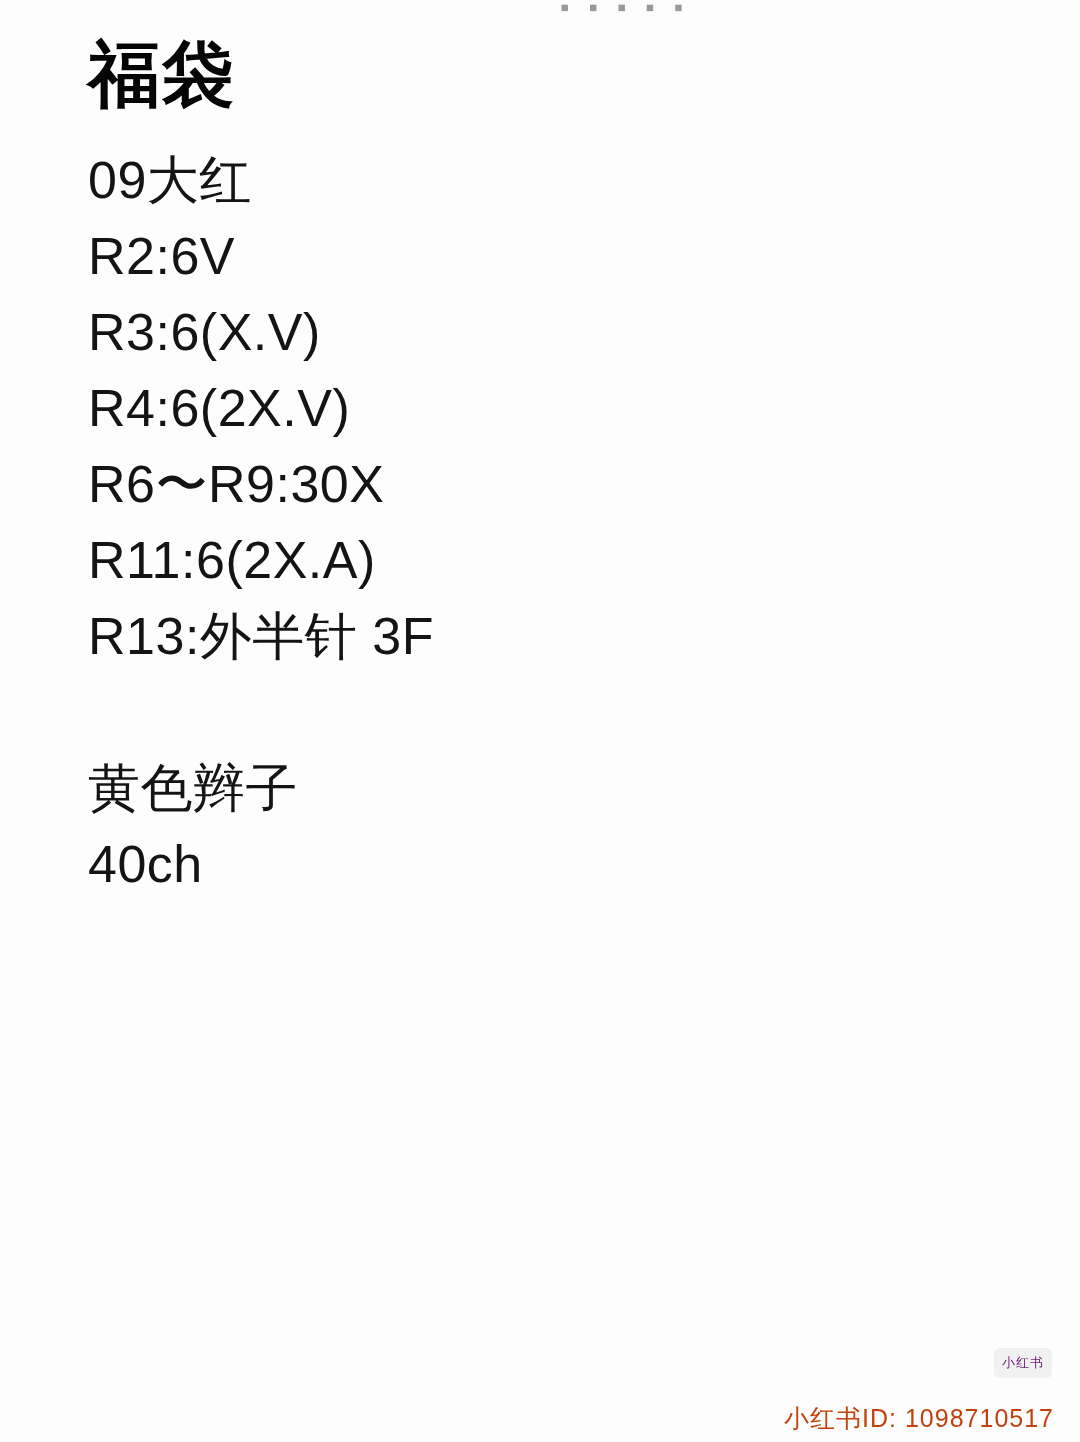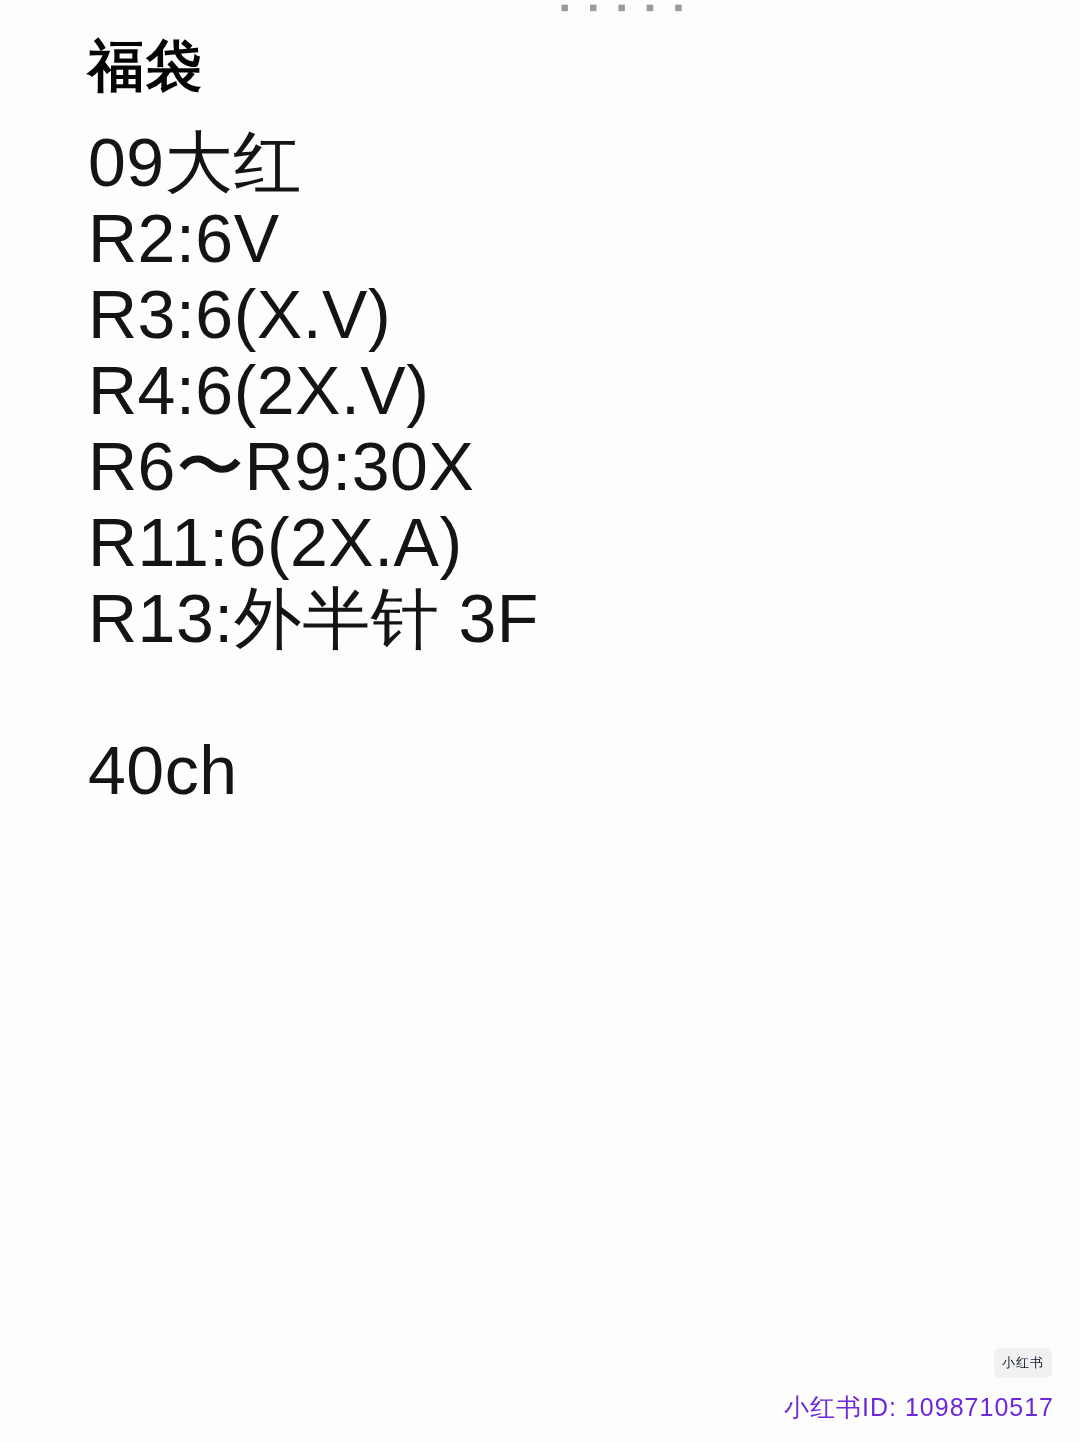--- a/index.html
+++ b/index.html
@@ -35,58 +35,58 @@
   }
   .content {
     position: absolute;
     left: 88px;
     top: 36px;
     width: 900px;
   }
   .doc-title {
     font-family: "Liberation Sans", sans-serif;
     font-weight: bold;
-    font-size: 56px;
+    font-size: 72px;
     line-height: 1.08;
     letter-spacing: 2px;
     color: #050505;
     margin: 0 0 28px 0;
     white-space: nowrap;
   }
   .line {
-    font-size: 68px;
+    font-size: 52px;
     line-height: 76px;
     color: #141414;
     white-space: nowrap;
     letter-spacing: 0.5px;
   }
   .line.spacer {
     height: 76px;
   }
   .watermark-badge {
     position: absolute;
     right: 28px;
     bottom: 64px;
     width: 58px;
     height: 30px;
     border-radius: 6px;
     background: #f1f1f1;
-    color: #0f172a;
+    color: #701a75;
     font-size: 13px;
     line-height: 30px;
     text-align: center;
     letter-spacing: 1px;
     overflow: hidden;
   }
   .watermark-text {
     position: absolute;
     right: 26px;
-    bottom: 18px;
+    bottom: 7px;
     font-size: 25px;
-    color: #6d28d9;
+    color: #c2410c;
     letter-spacing: 1px;
     white-space: nowrap;
   }
 </style>
 </head>
 <body>
 
 <div class="page">
 
   <div class="top-clip">▪ ▪ ▪ ▪ ▪</div>
@@ -95,19 +95,20 @@
     <h1 class="doc-title">福袋</h1>
 
     <div class="line">09大红</div>
     <div class="line">R2:6V</div>
     <div class="line">R3:6(X.V)</div>
     <div class="line">R4:6(2X.V)</div>
     <div class="line">R6〜R9:30X</div>
     <div class="line">R11:6(2X.A)</div>
     <div class="line">R13:外半针 3F</div>
     <div class="line spacer"></div>
+    <div class="line">黄色辫子</div>
     <div class="line">40ch</div>
   </div>
 
   <div class="watermark-badge">小红书</div>
   <div class="watermark-text">小红书ID: 1098710517</div>
 
 </div>
 
 </body></html>

